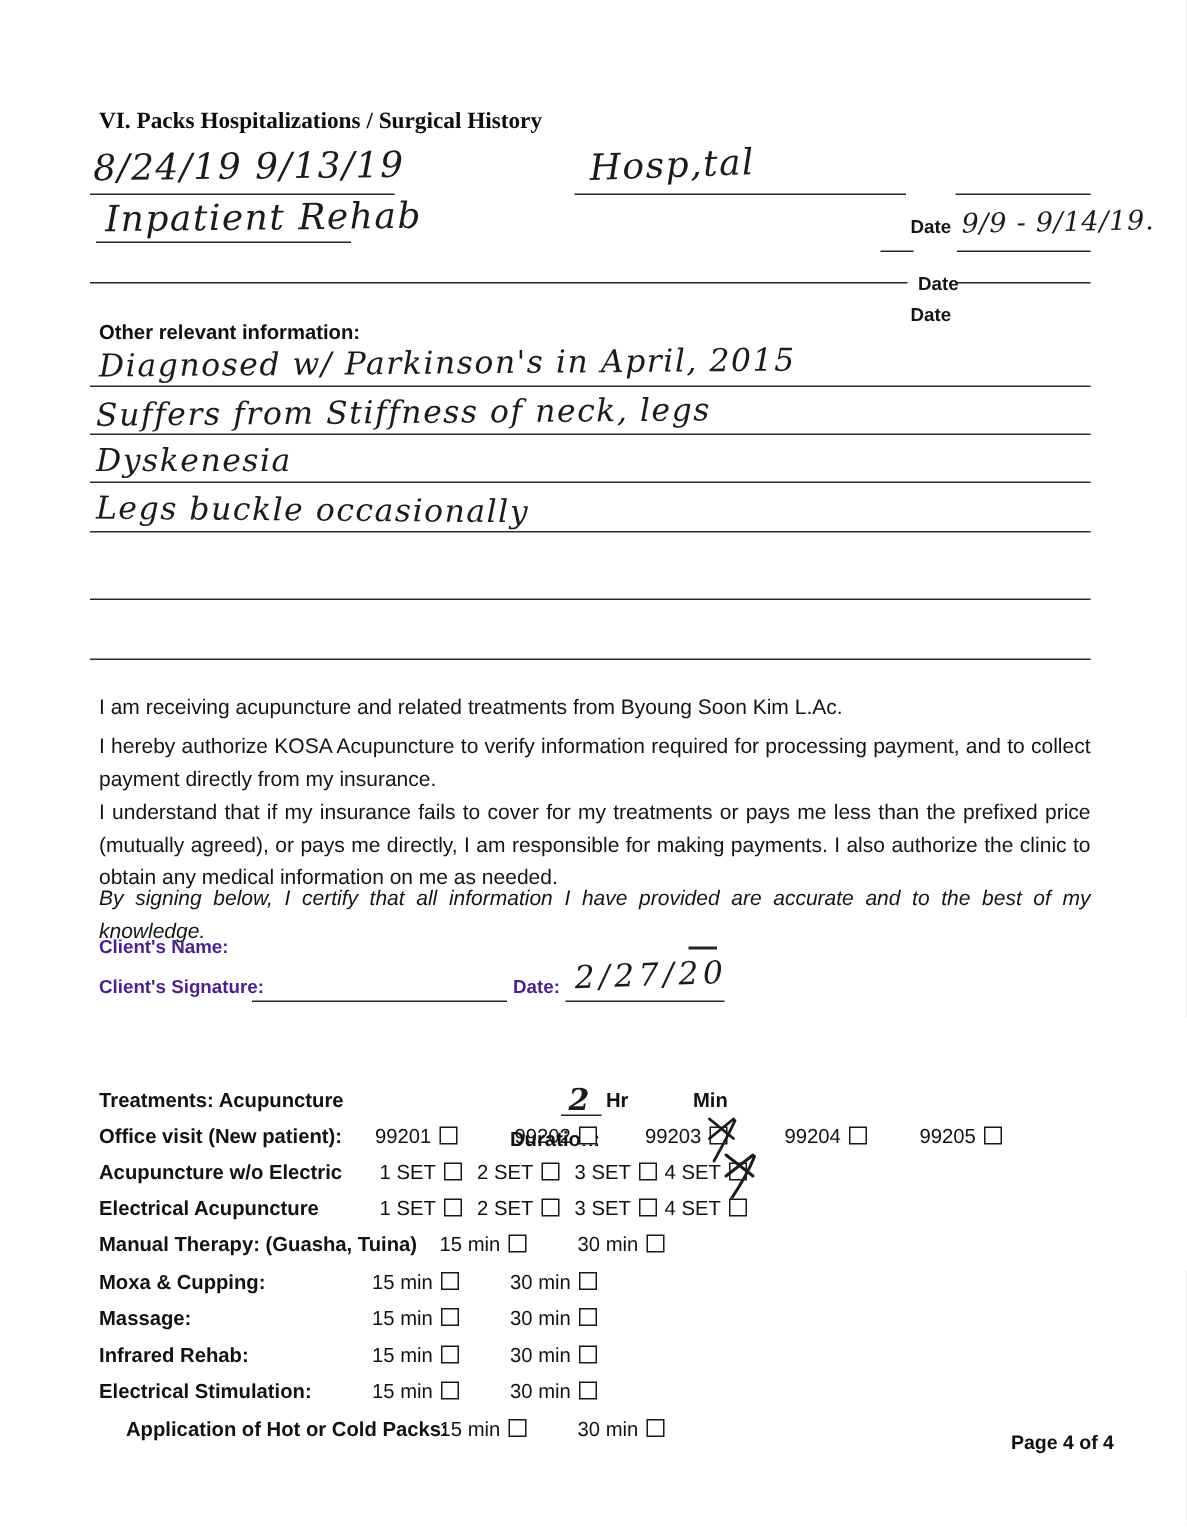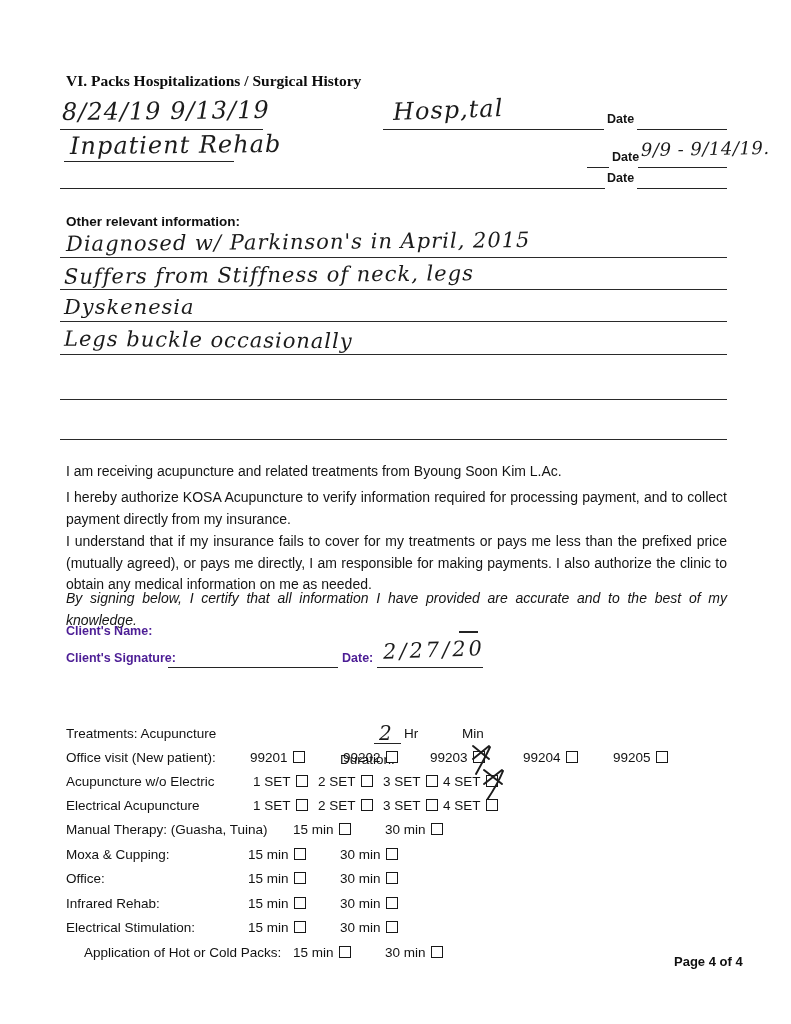--- a/index.html
+++ b/index.html
@@ -5,37 +5,37 @@
   html,body{margin:0;padding:0;background:#e8e8e8;}
   .page{
     position:relative;width:791px;height:1024px;background:#ffffff;
     font-family:"Liberation Sans", sans-serif;color:#161616;overflow:hidden;
     margin:0 auto;
   }
   .abs{position:absolute;white-space:nowrap;}
   .title{font-family:"Liberation Serif", serif;font-weight:bold;font-size:15.5px;color:#0d0d0d;}
   .blabel{font-weight:bold;font-size:13.5px;color:#0f0f0f;}
   .slabel{font-weight:bold;font-size:12.5px;color:#4c1d95;}
-  .dlabel{font-weight:bold;font-size:12.5px;color:#151515;}
+  .dlabel{font-weight:bold;font-size:12.5px;color:#151515;margin-top:32px;}
   .line{position:absolute;border-bottom:1.8px solid #242424;height:0;}
   .thinline{position:absolute;border-bottom:1.5px solid #2a2a2a;height:0;}
   .hw{
     font-family:"DejaVu Serif", serif;font-style:italic;color:#1b1b1b;
     letter-spacing:1px;
   }
   .hw-big{font-size:24px;transform:rotate(-0.6deg);}
   .hw-med{font-size:21px;}
   .hw-sm{font-size:18px;letter-spacing:0.5px;}
   .para{position:absolute;left:66px;width:661px;font-size:14px;line-height:21.5px;
     text-align:justify;white-space:normal;color:#141414;}
   .italicp{font-style:italic;}
   .officehead{position:absolute;left:0;width:791px;text-align:center;
     font-weight:bold;font-style:italic;font-size:15.5px;color:#0e0e0e;}
   .trow{position:absolute;left:0;width:791px;height:20px;font-size:13.5px;color:#121212;}
-  .cell{position:absolute;white-space:nowrap;}
+  .cell{position:absolute;white-space:nowrap;font-weight:bold;}
   .cb{display:inline-block;width:10px;height:10px;border:1.6px solid #181818;
     margin-left:5px;vertical-align:-1px;background:#fff;}
   .opt{position:absolute;white-space:nowrap;}
   .opt .mark{display:none;position:absolute;right:-13px;top:-6px;pointer-events:none;}
   .opt.checked .mark{display:inline-block;}
   .footer{font-weight:bold;font-size:13px;color:#0f0f0f;}
 </style>
 </head>
 <body>
 
@@ -184,21 +184,21 @@
     <span class="cell" style="left:66px;">Moxa &amp; Cupping:</span>
     <span class="opt" style="left:248px;">
       <span>15 min</span><span class="cb"></span>
     </span>
     <span class="opt" style="left:340px;">
       <span>30 min</span><span class="cb"></span>
     </span>
   </div>
 
   <div class="trow" style="top:871px;">
-    <span class="cell" style="left:66px;">Office:</span>
+    <span class="cell" style="left:66px;">Massage:</span>
     <span class="opt" style="left:248px;">
       <span>15 min</span><span class="cb"></span>
     </span>
     <span class="opt" style="left:340px;">
       <span>30 min</span><span class="cb"></span>
     </span>
   </div>
 
   <div class="trow" style="top:896px;">
     <span class="cell" style="left:66px;">Infrared Rehab:</span>

